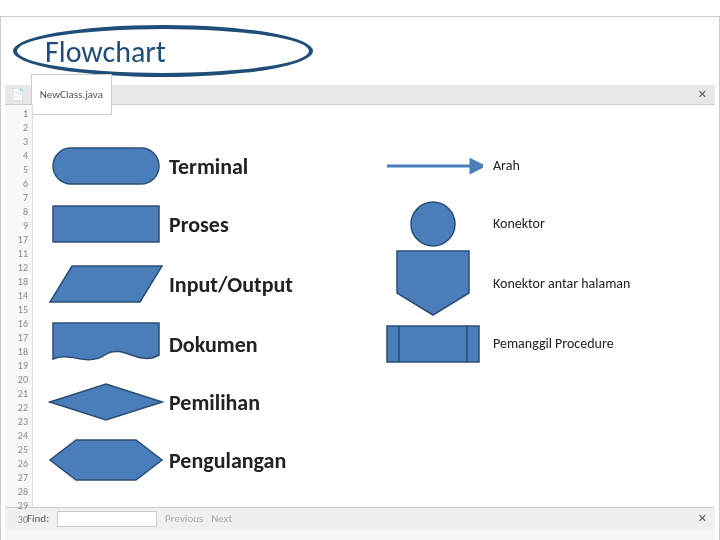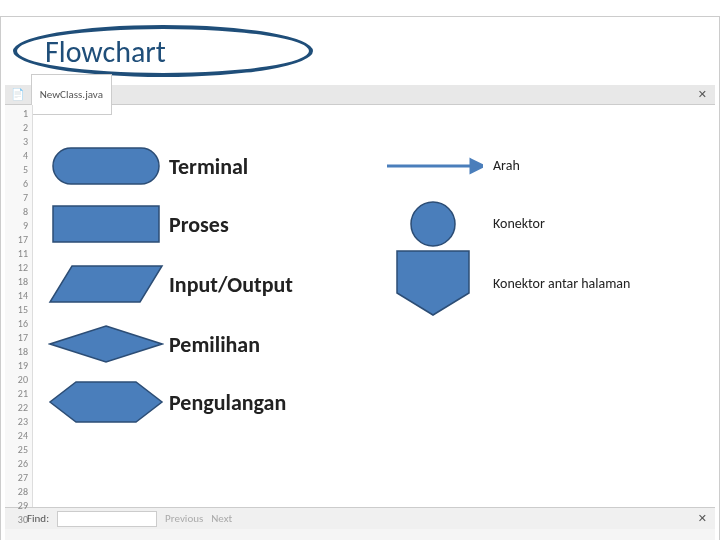--- a/index.html
+++ b/index.html
@@ -134,20 +134,36 @@
       </div>
       <div class="col-label">Input/Output</div>
       <div class="col-shape2" style="align-items:flex-start;">
         <svg width="80" height="70">
             <polygon class="shp" points="4,2 76,2 76,44 40,66 4,44"></polygon>
           </svg>
       </div>
       <div class="col-label2">Konektor antar halaman</div>
     </div>
 
+    <div class="row">
+      <div class="col-shape">
+        <svg width="110" height="46">
+            <path class="shp" d="M2,2 L108,2 L108,34 C 88,46 72,22 54,34 C 36,46 20,30 2,38 Z"></path>
+          </svg>
+      </div>
+      <div class="col-label">Dokumen</div>
+      <div class="col-shape2">
+        <svg width="96" height="40">
+            <rect class="shp" x="2" y="2" width="92" height="36"></rect>
+            <line x1="14" y1="2" x2="14" y2="38" stroke="#2c4d75" stroke-width="1.5"></line>
+            <line x1="82" y1="2" x2="82" y2="38" stroke="#2c4d75" stroke-width="1.5"></line>
+          </svg>
+      </div>
+      <div class="col-label2">Pemanggil Procedure</div>
+    </div>
 
     <div class="row">
       <div class="col-shape">
         <svg width="116" height="40">
             <polygon class="shp" points="58,2 114,20 58,38 2,20"></polygon>
           </svg>
       </div>
       <div class="col-label">Pemilihan</div>
       <div class="col-shape2"></div>
       <div class="col-label2"></div>

